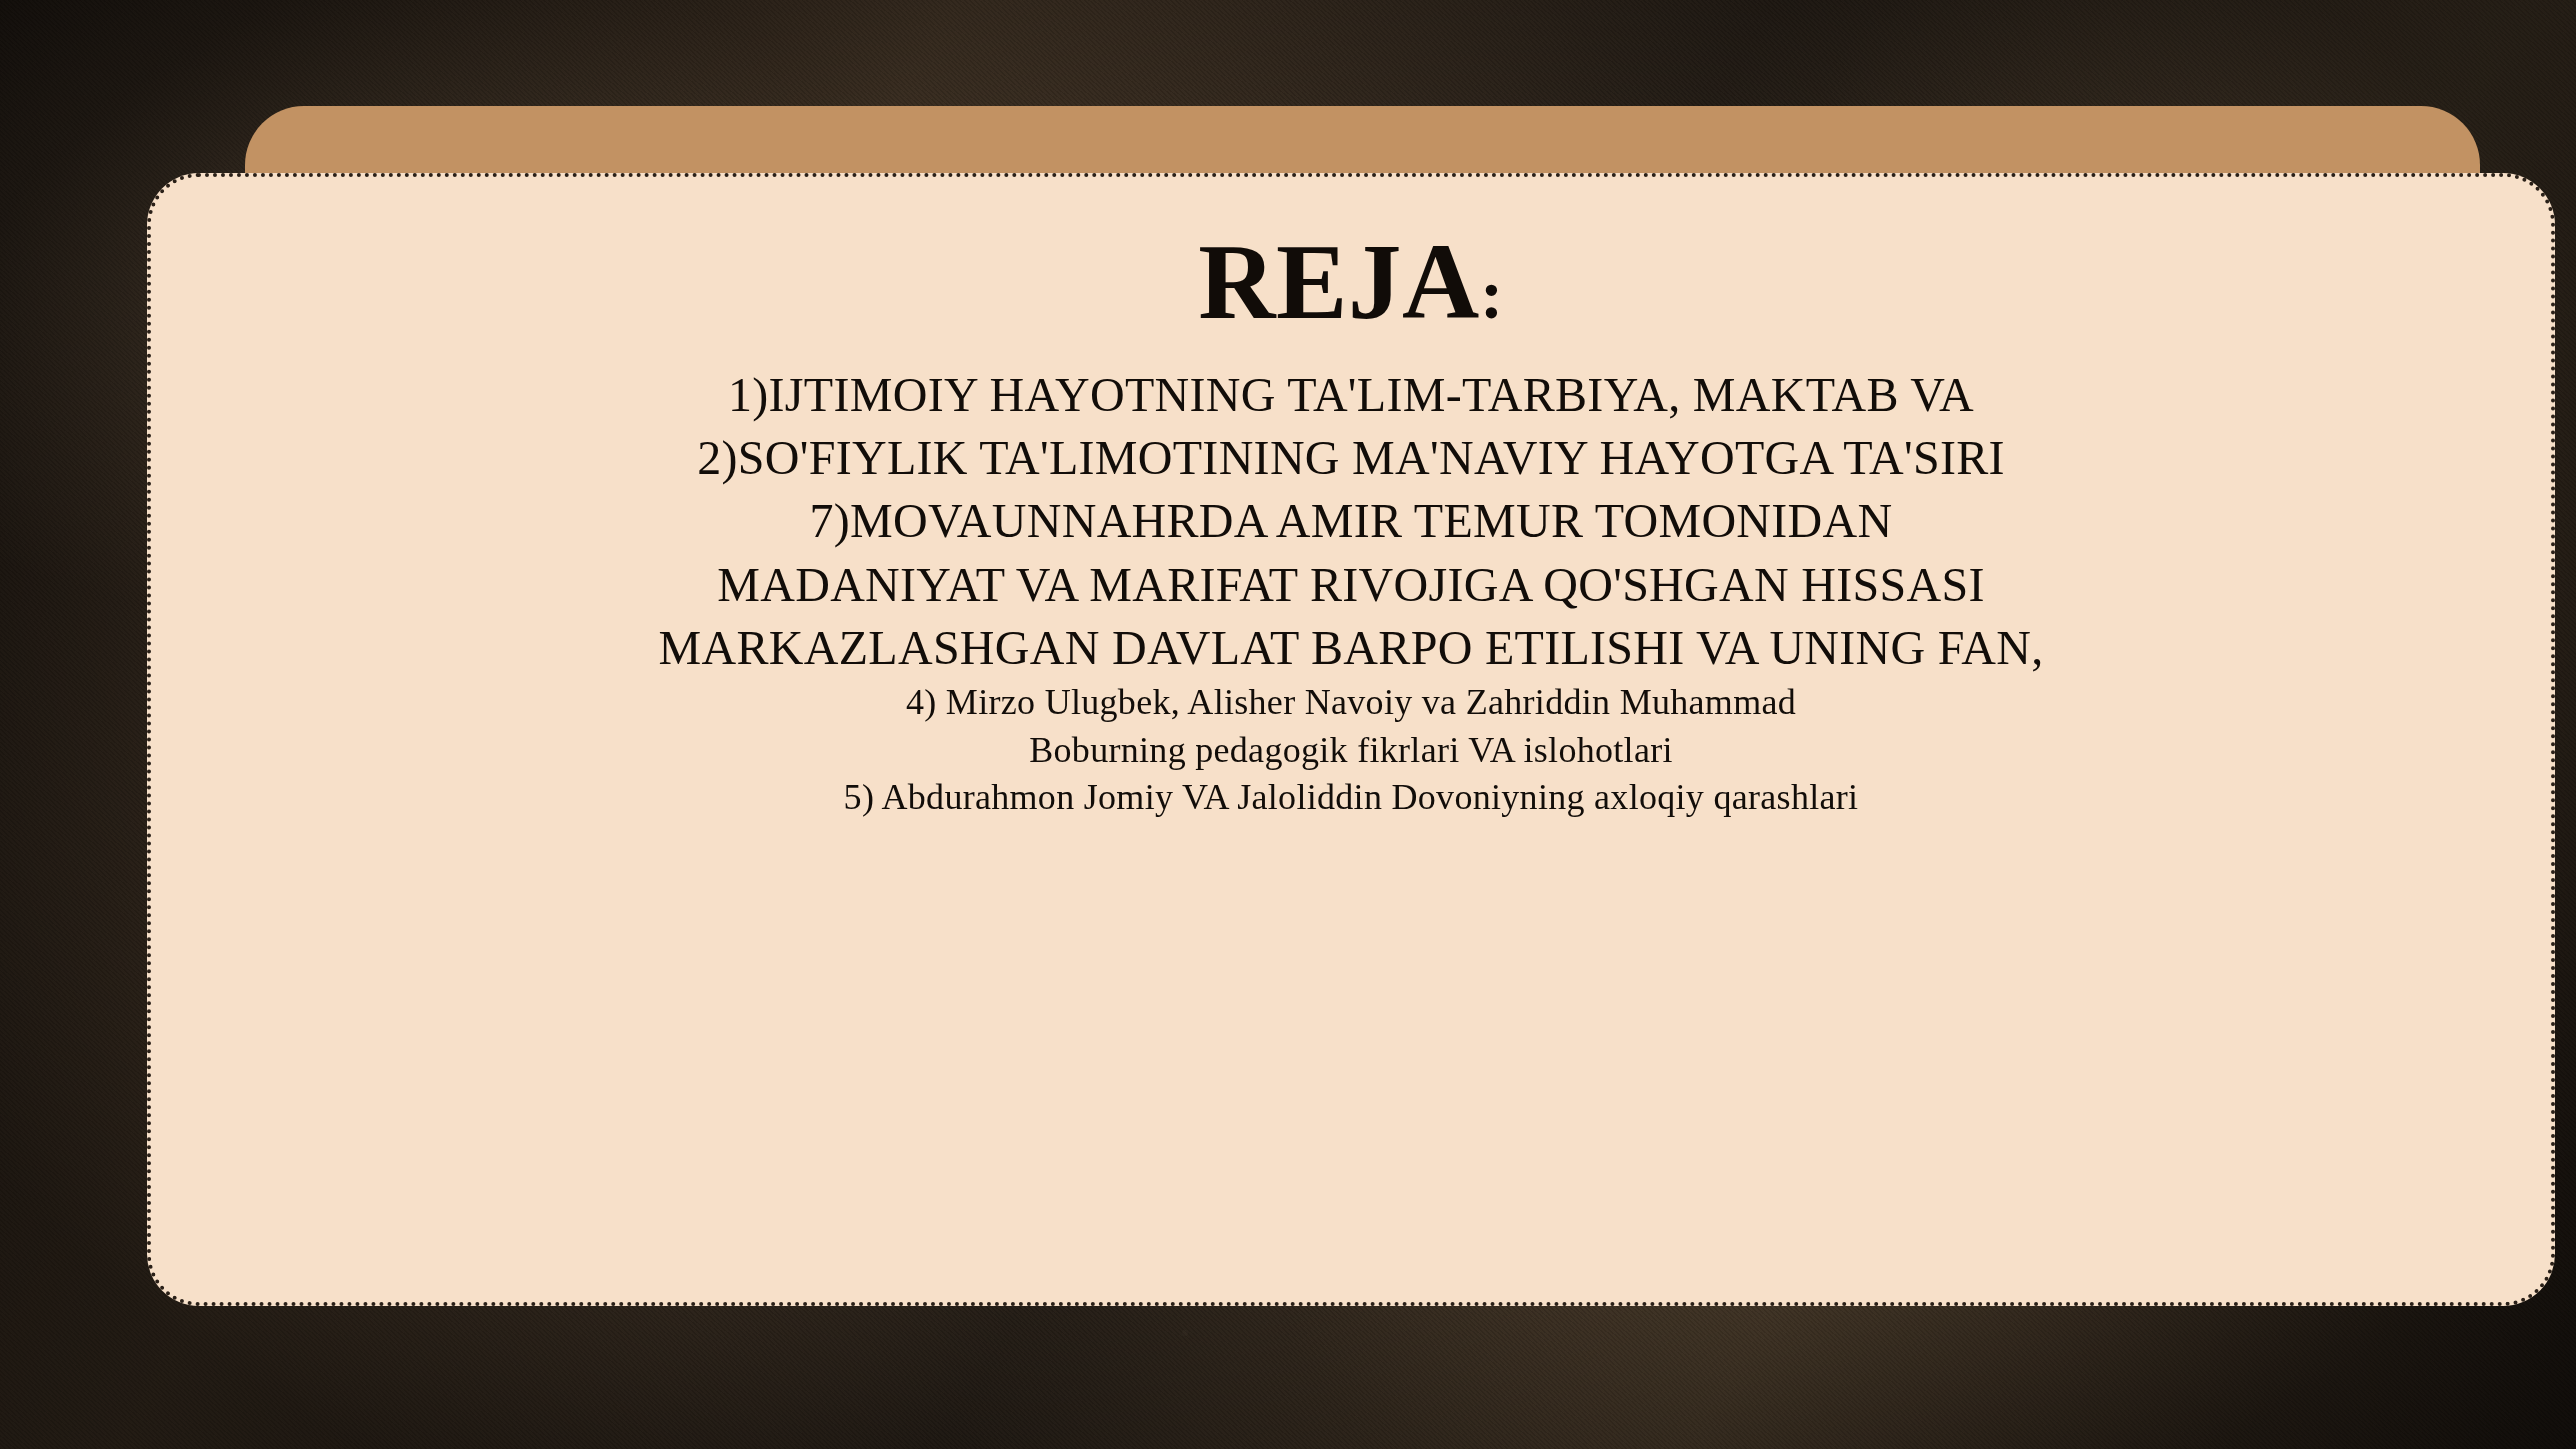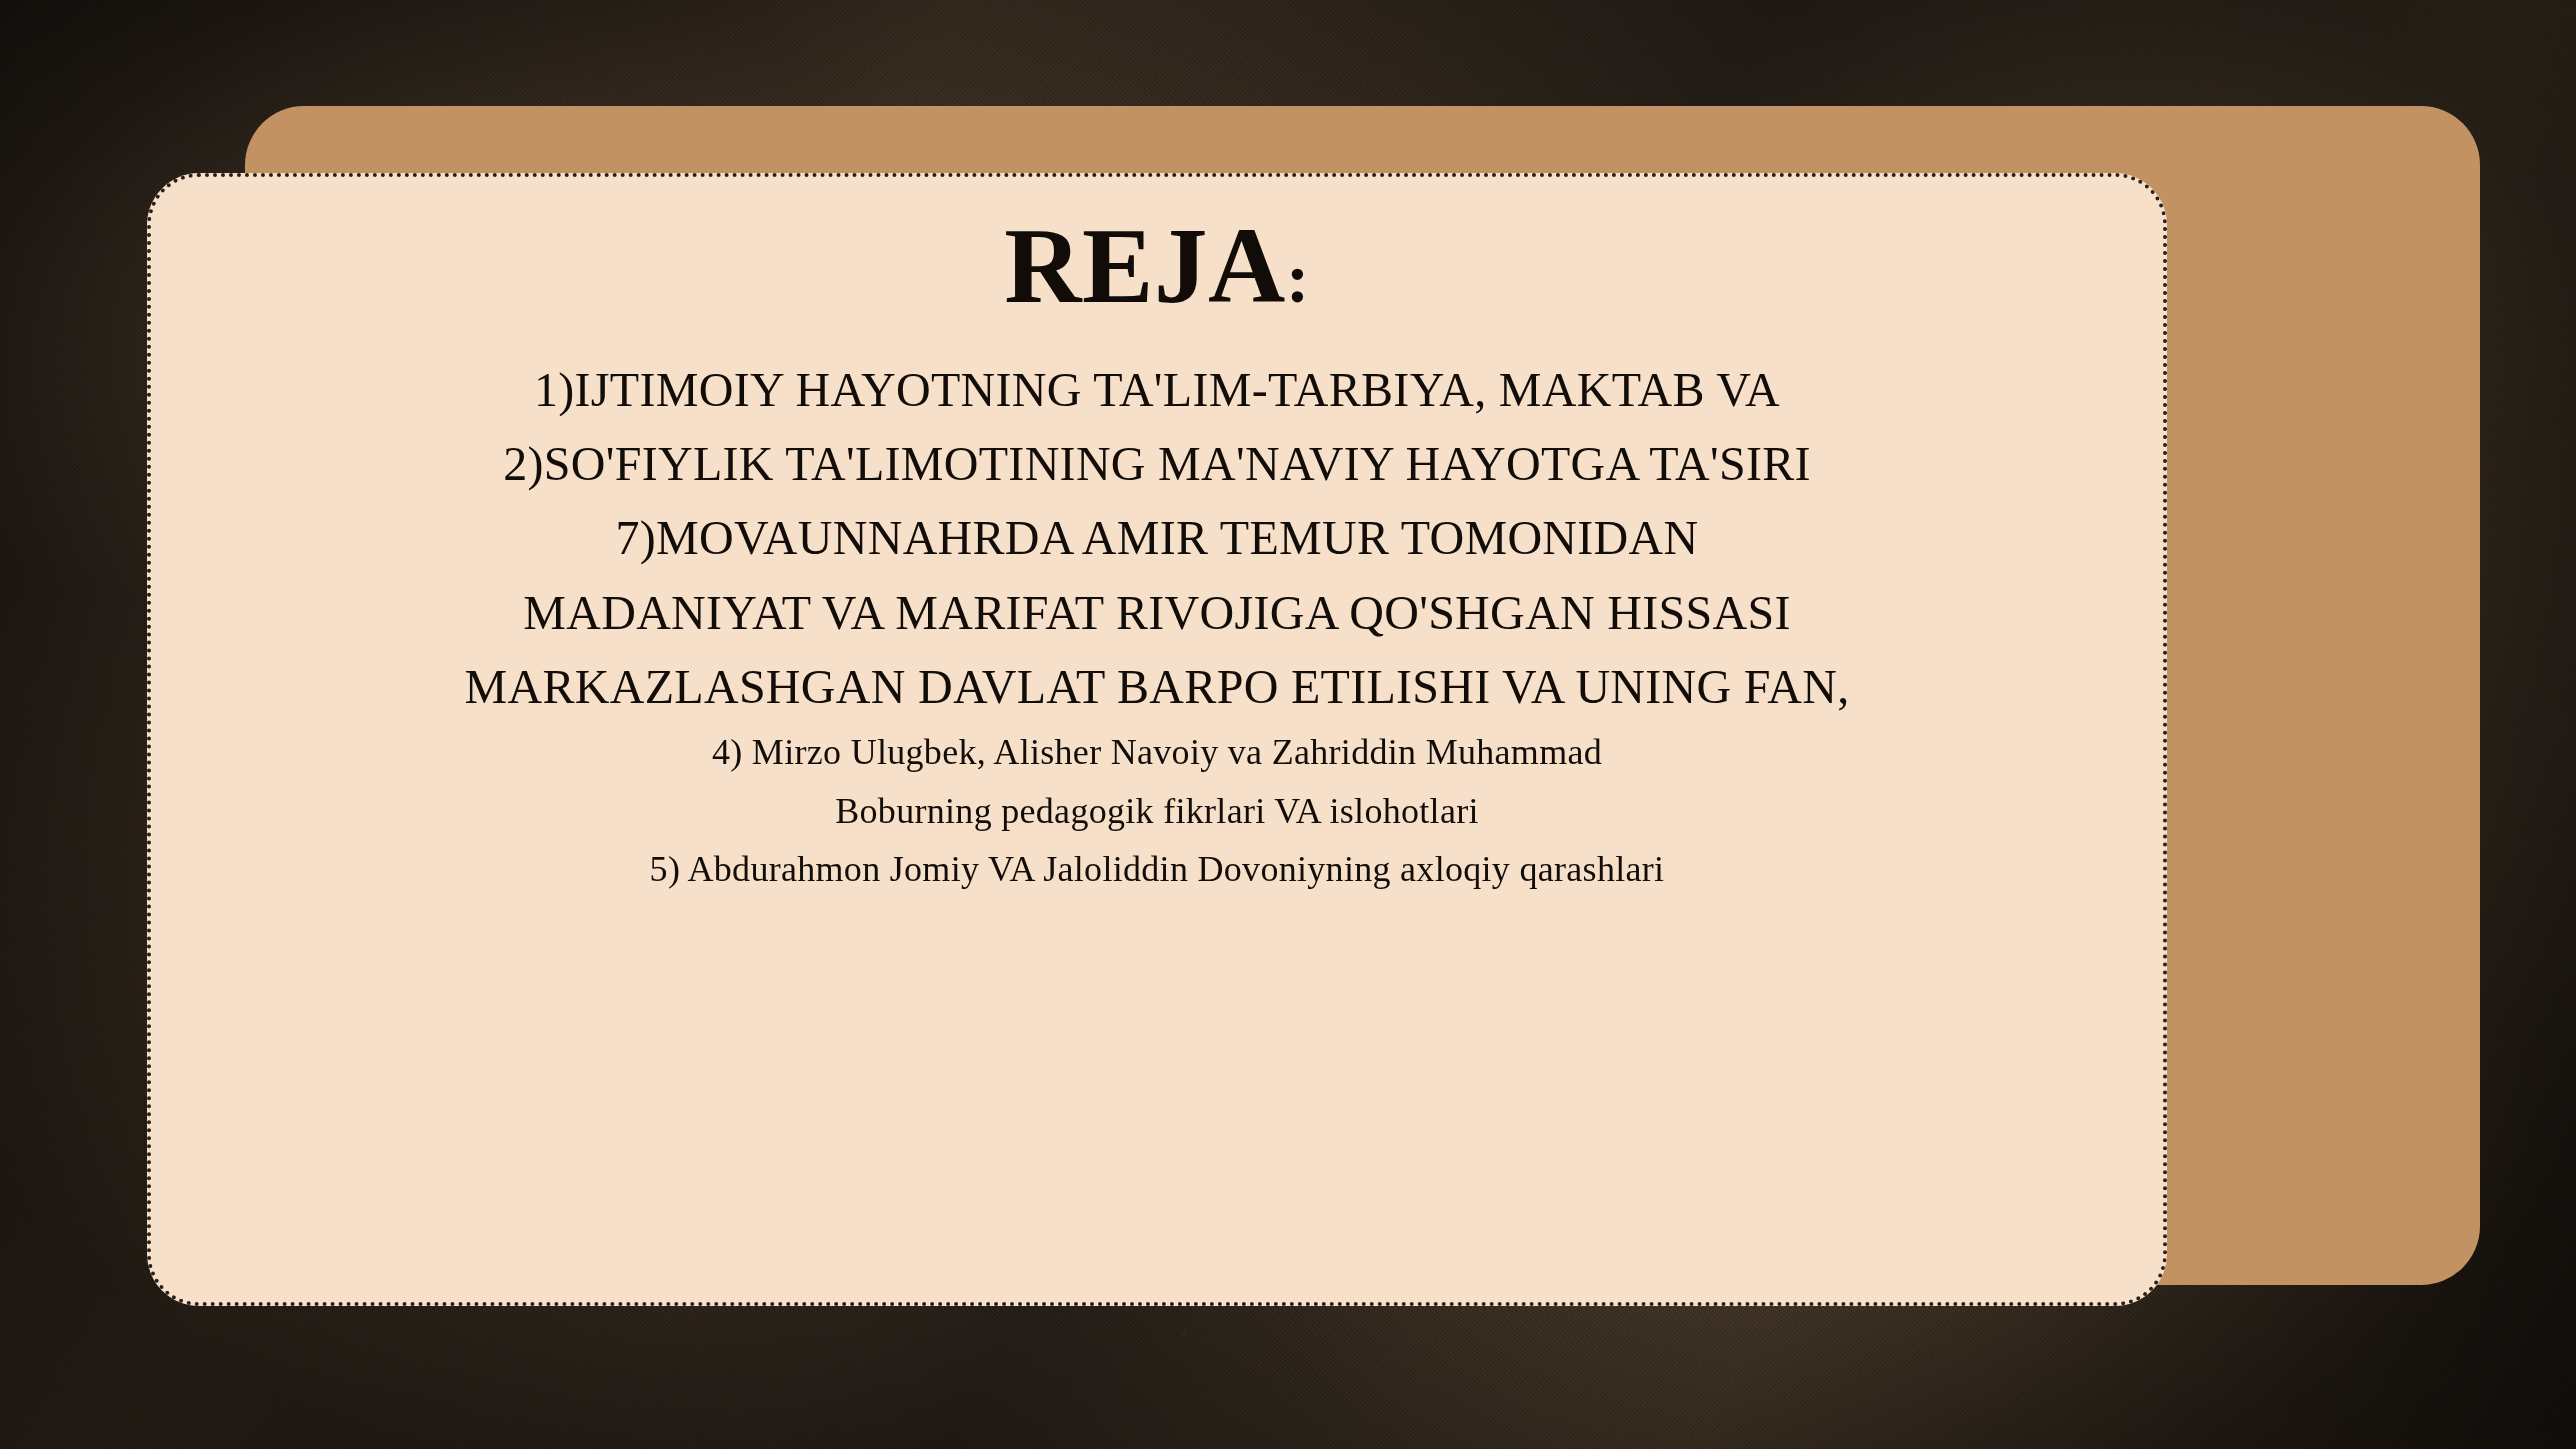--- a/index.html
+++ b/index.html
@@ -64,31 +64,31 @@
     background: #c29263;
     border-radius: 59px;
     z-index: 2;
   }
 
   
   .card {
     position: absolute;
     left: 147px;
     top: 173px;
-    width: 2020px;
+    width: 2408px;
     height: 1133px;
     background: #f7e0c9;
     border: 4.5px dotted #2a2018;
     border-radius: 52px;
     z-index: 3;
     box-sizing: border-box;
     display: flex;
     flex-direction: column;
     align-items: center;
-    padding: 24px 71px 31px 71px;
+    padding: 40px 71px 31px 71px;
   }
 
   .slide-title {
     font-family: "Liberation Serif", serif;
     font-weight: bold;
     font-size: 107px;
     line-height: 1.0;
     color: #110c08;
     letter-spacing: 0.6px;
     margin: 11.6px 0 27px 0;
@@ -105,21 +105,20 @@
     text-align: center;
     color: #120d09;
     font-family: "Liberation Serif", serif;
     font-size: 48px;
     line-height: 1.32;
     letter-spacing: 0.3px;
   }
   .body-list .line {
     display: block;
     white-space: nowrap;
-    margin-top: 11px;
   }
   .line.upper { text-transform: none; }
   .line.mixed { font-size: 36px; }
 </style>
 </head>
 <body>
 
 <div class="slide">
 
   <div class="card-shadow"></div>

